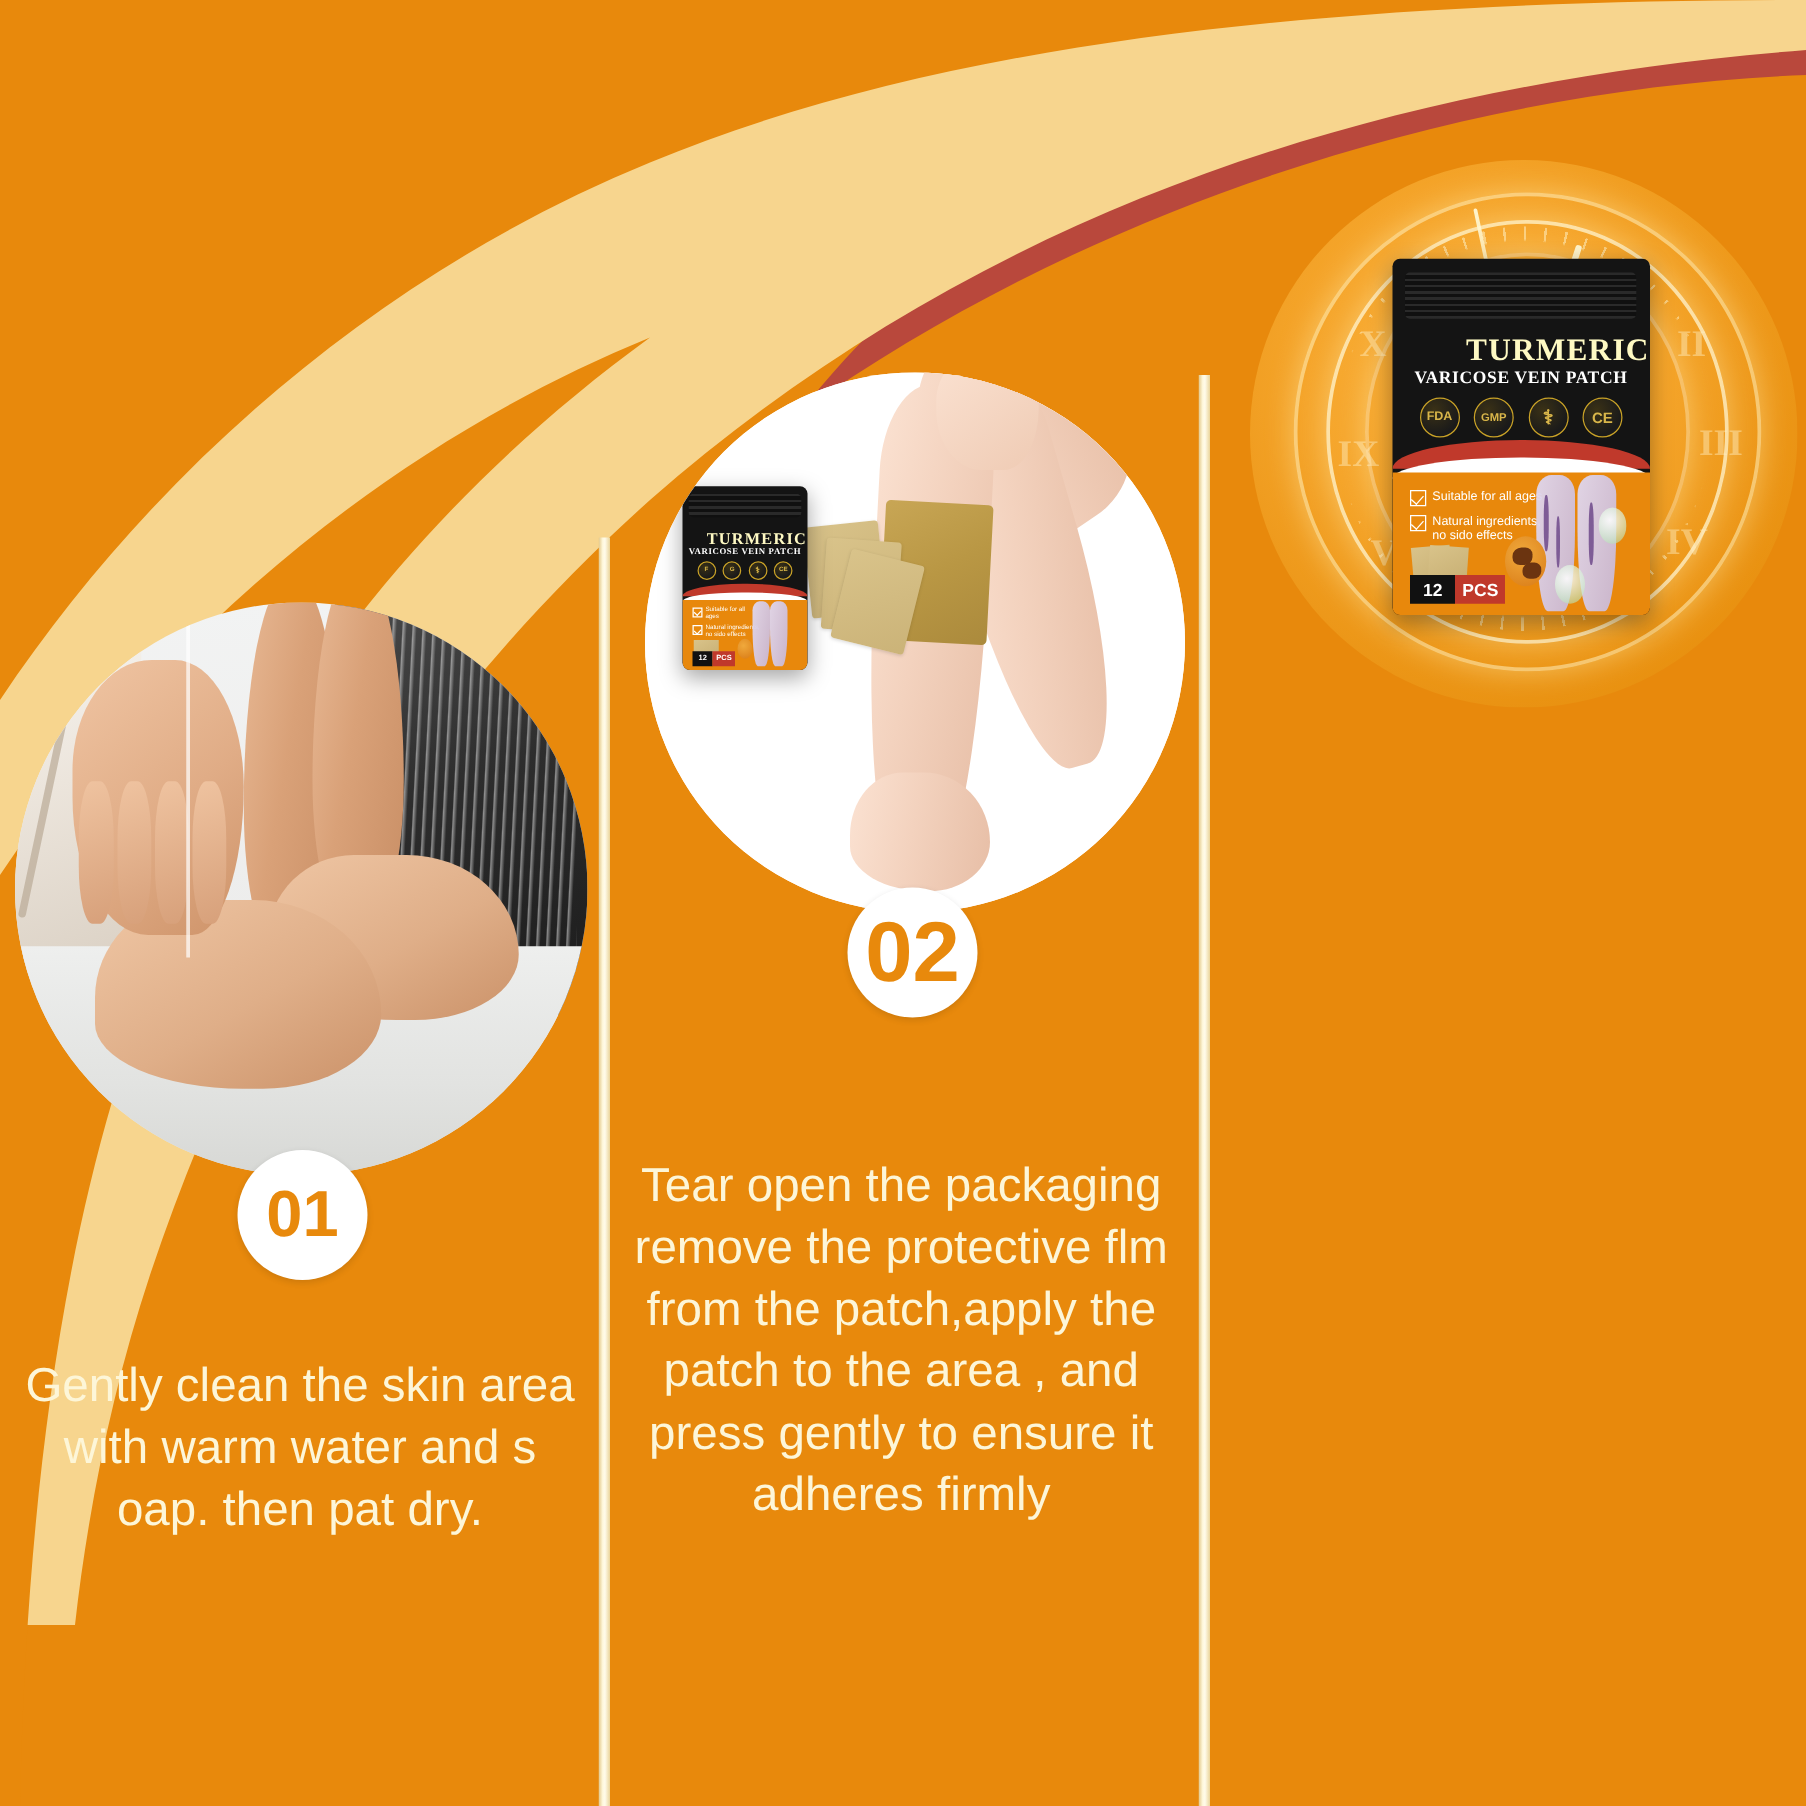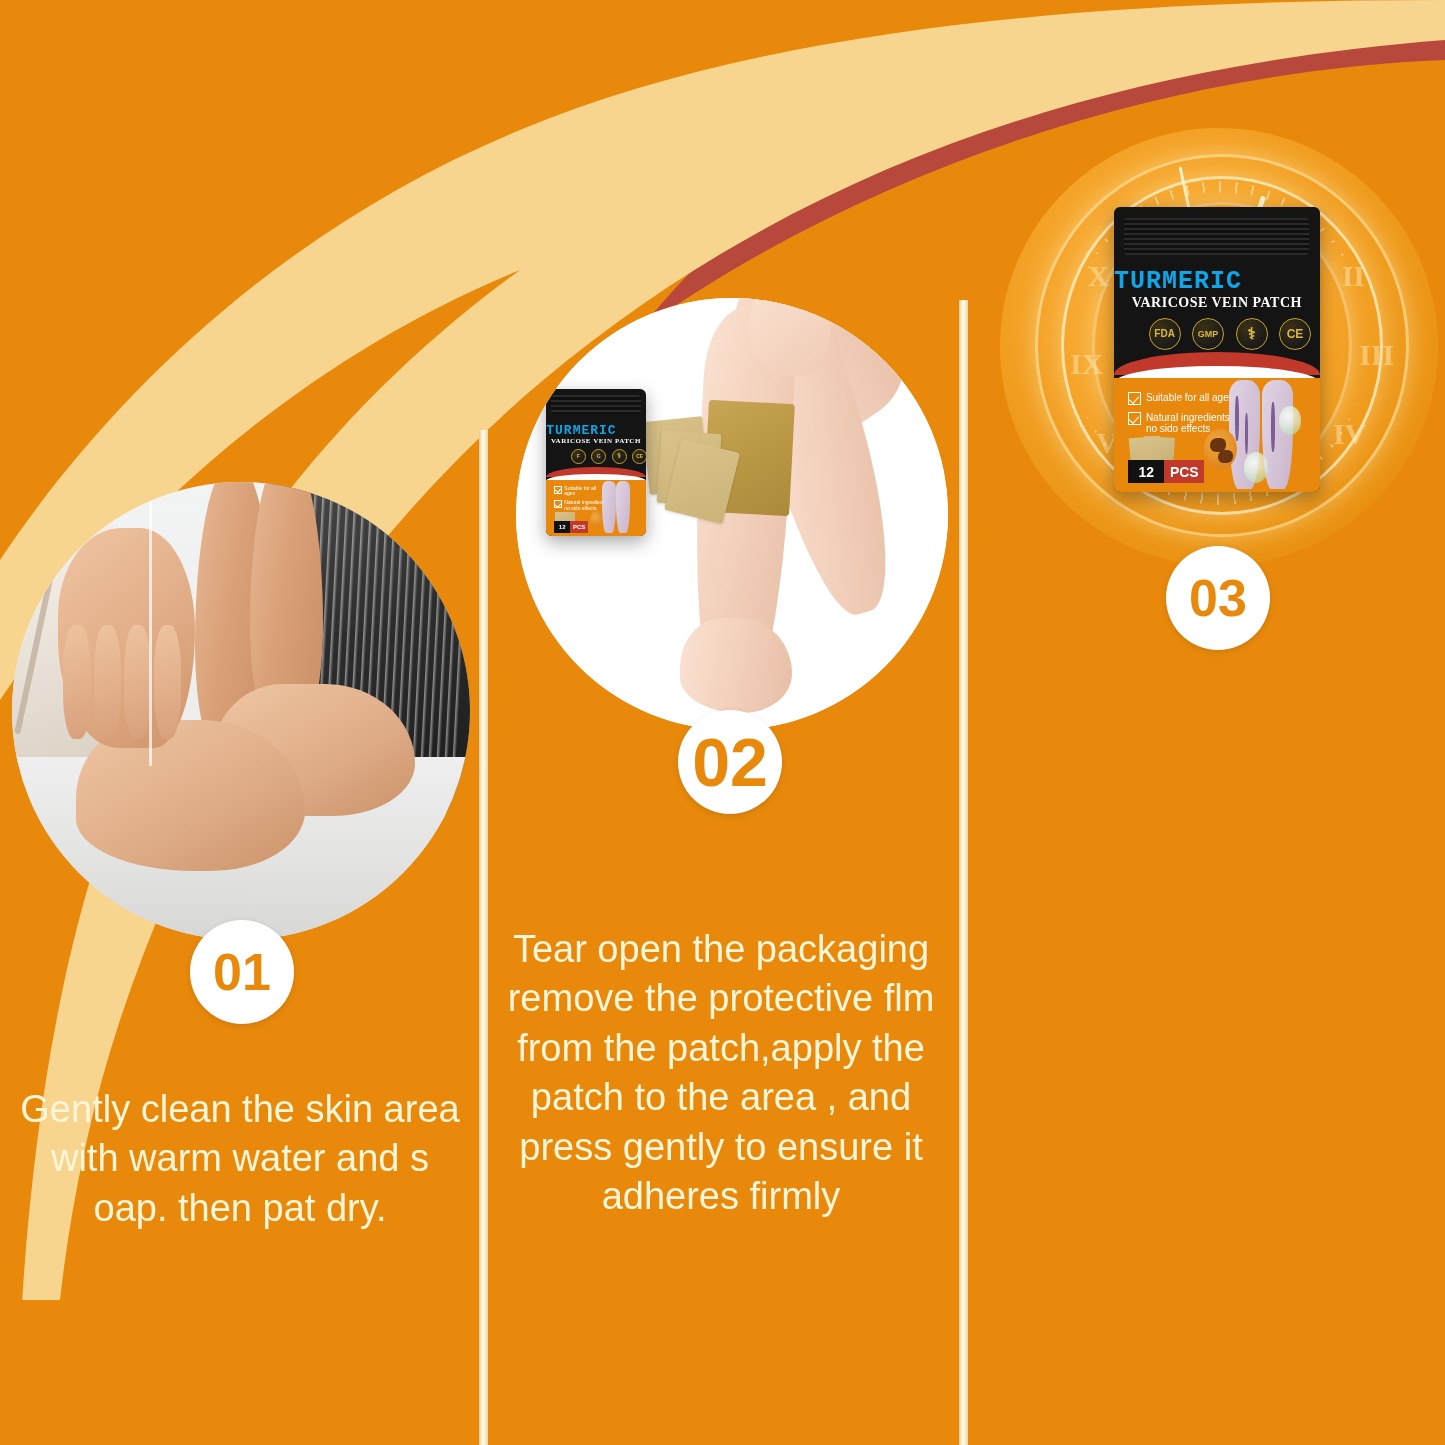--- a/index.html
+++ b/index.html
@@ -128,25 +128,25 @@
     background:repeating-conic-gradient(from 0deg,rgba(255,245,205,.5) 0deg 0.7deg,rgba(255,245,205,0) 0.7deg 6deg);
     -webkit-mask:radial-gradient(circle,transparent 0 68%,#000 69% 78%,transparent 79%);
             mask:radial-gradient(circle,transparent 0 68%,#000 69% 78%,transparent 79%);}
 
   
   .pkg{position:absolute;background:#141414;border-radius:6px;
     box-shadow:0 6px 18px rgba(0,0,0,.35);overflow:hidden;}
   .pkg-zip{position:absolute;left:5%;right:5%;top:4%;height:13%;
     background:repeating-linear-gradient(180deg,#2a2a2a 0,#2a2a2a 2px,#101010 2px,#101010 5px);
     border-radius:4px;}
-  .pkg-title{position:absolute;left:0;right:0;text-align:left;color:#0ea5e9;
-    font-family:Liberation Mono, monospace;font-weight:700;letter-spacing:1px;}
+  .pkg-title{position:absolute;left:0;right:0;text-align:right;color:#fef9c3;
+    font-family:Liberation Serif, serif;font-weight:700;letter-spacing:1px;}
   .pkg-sub{position:absolute;left:0;right:0;text-align:center;color:#fff;
     font-family:"Liberation Serif",serif;font-weight:700;letter-spacing:.5px;}
-  .badges{position:absolute;display:flex;justify-content:space-evenly;align-items:center;width:100%;margin-left:13px;}
+  .badges{position:absolute;display:flex;justify-content:space-evenly;align-items:center;width:100%;}
   .badge-c{border-radius:50%;border:1px solid #C9A227;
     background:radial-gradient(circle at 35% 30%,#3a3116,#1a1a1a 70%);
     color:#D9B64A;display:flex;align-items:center;justify-content:center;
     font-weight:700;font-family:"Liberation Sans",sans-serif;}
   .pkg-wave{position:absolute;left:0;width:100%;}
   .pkg-orange{position:absolute;left:0;width:100%;background:#E8880C;}
   .pkg-checks{position:absolute;color:#fff;}
   .chk{display:flex;align-items:flex-start;gap:4%;margin-bottom:6%;}
   .chk-box{border:1.5px solid #fff;display:block;flex:none;position:relative;}
   .chk-box:after{content:"";position:absolute;left:18%;top:8%;width:42%;height:72%;
@@ -334,18 +334,17 @@
         <div class="pcs-wrap" style="left:7%;bottom:3%;height:8%">
           <span class="pcs-num" style="width:36px;font-size:14px">12</span>
           <span class="pcs-lbl" style="width:40px;font-size:14px">PCS</span>
         </div>
       </div>
     </div>
   </div>
 
   <div class="step-badge" id="badge1">01</div>
   <div class="step-badge" id="badge2">02</div>
-  <div class="step-badge" id="badge3">03</div>
 
   <div class="caption" id="cap2">Tear open the packaging remove the protective flm from the patch,apply the patch to the area , and press gently to ensure it adheres firmly</div>
   <div class="caption" id="cap1">Gently clean the skin area with warm water and s oap. then pat dry.</div>
 
 </div>
 
 </body></html>

